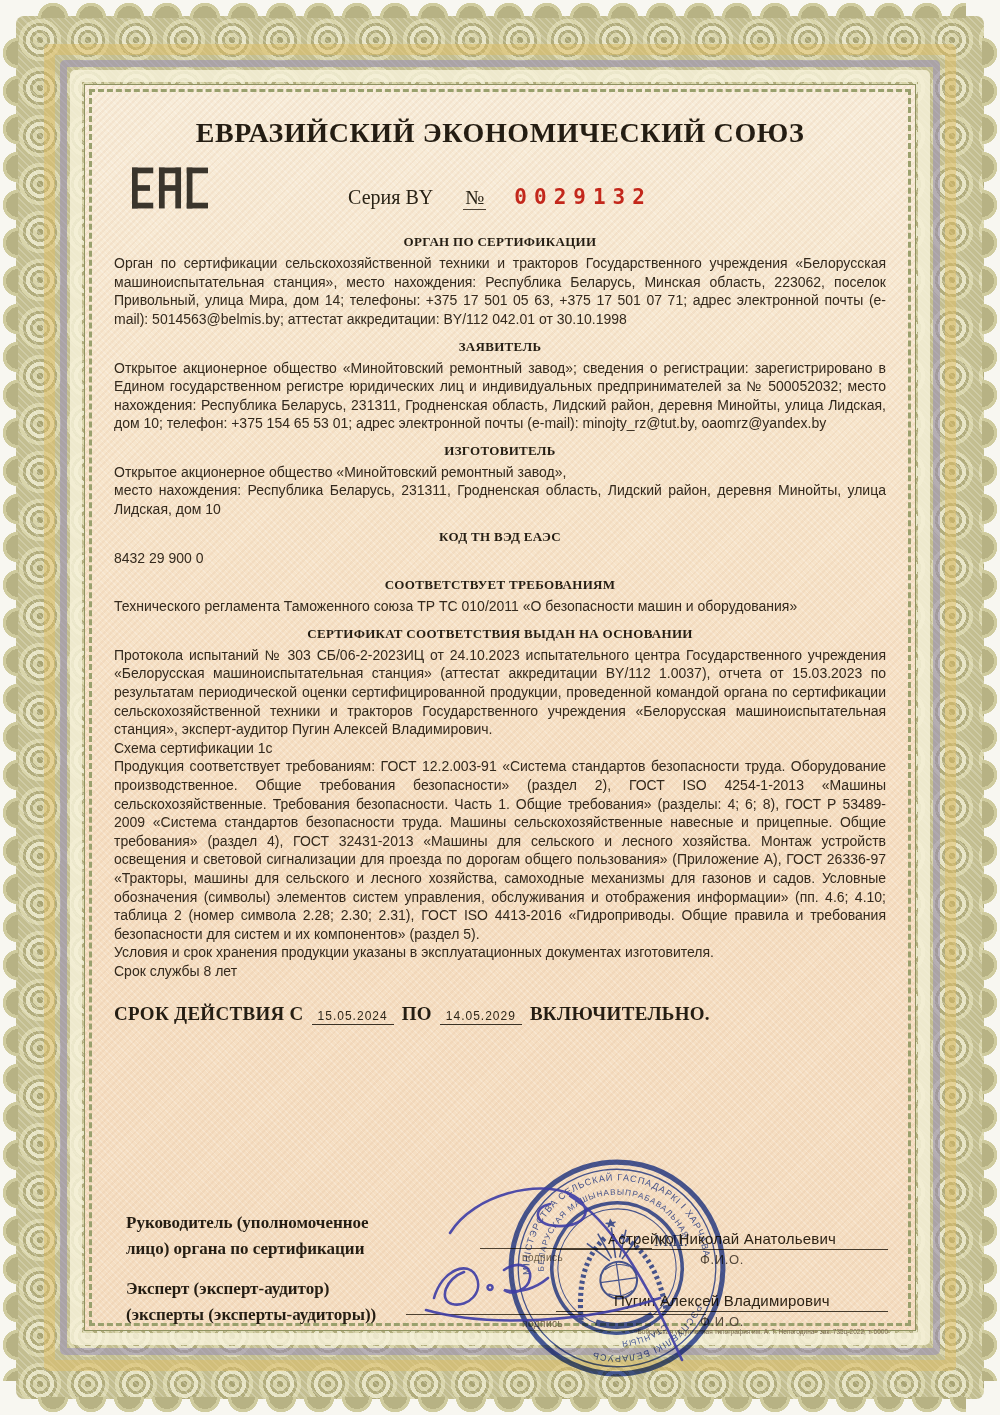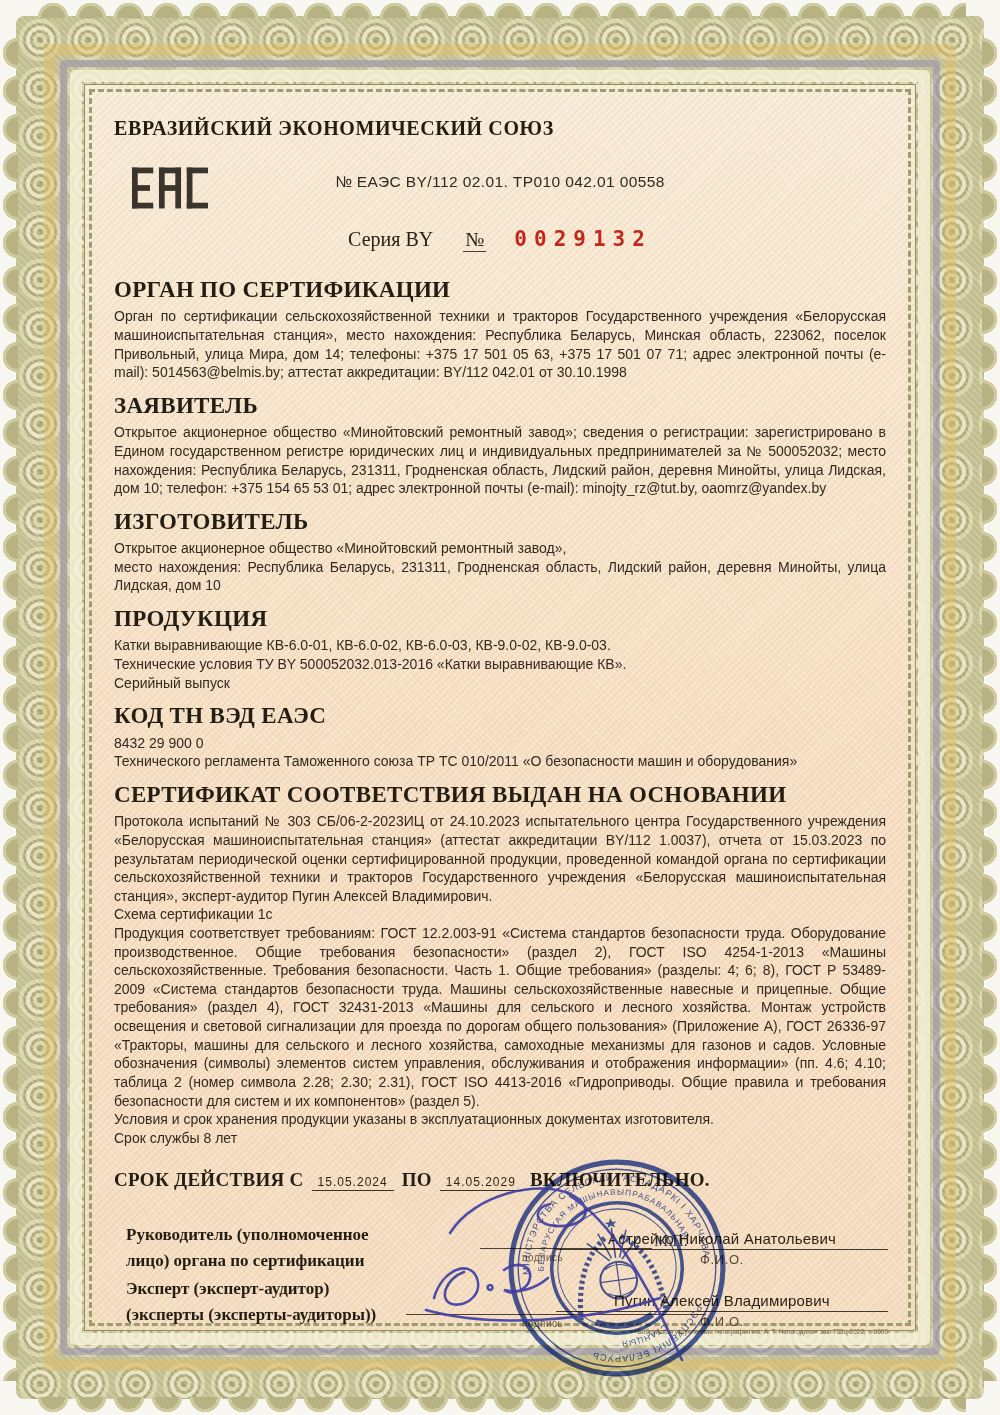--- a/index.html
+++ b/index.html
@@ -46,39 +46,39 @@
     border:1px solid #8e9260;
     outline:3px dashed #99a06d; outline-offset:-8px;
   }
   
   .content { position:absolute; left:96px; right:96px; top:90px; bottom:86px; z-index:3; padding:12px 18px; color:#33291d; }
   .eac {
     position:absolute; left:36px; top:58px; width:76px; height:80px;
   }
   .eac svg { width:100%; height:100%; }
   .title {
-    font-family:"Liberation Serif", serif; font-weight:700; 
-    color:#241d13; letter-spacing:0.6px; font-size:20px; line-height:1.15; margin:0;
+    font-family:"Liberation Serif", serif; font-weight:700; text-align:center;
+    color:#241d13; letter-spacing:0.6px; font-size:28px; line-height:1.15; margin:0;
   }
   .t1 { padding-top:15px; }
   .t2 { padding-top:18px; }
   .regline { text-align:center; margin-top:33px; font-size:15.5px; letter-spacing:0.4px; color:#2e2a20; }
   .seriesline { margin-top:36px; text-align:center; font-family:"Liberation Serif", serif; font-size:20px; color:#2a2316; }
   .seriesline .gap { display:inline-block; width:30px; }
   .no-sign { border-bottom:1px solid #4a4034; padding:0 2px 1px; }
   .serial { font-family:"DejaVu Sans Mono", monospace; font-size:21px; font-weight:600; letter-spacing:7px; color:#c3271b; margin-left:28px; }
   .secs { margin-top:26px; }
-  .sec h2 { font-family:"Liberation Serif", serif; font-weight:700; font-size:23px; line-height:1.15; letter-spacing:0.3px; color:#241d13; margin:11px 0 4px; }
+  .sec h2 { font-family:"Liberation Serif", serif; font-weight:700; font-size:13px; line-height:1.15; letter-spacing:0.3px; color:#241d13; margin:11px 0 4px;text-align:center; }
   .sec p { margin:0; font-size:14px; line-height:1.33; text-align:justify; text-align-last:left; white-space:pre-line; }
   .validity { margin-top:22px; font-family:"Liberation Serif", serif; font-weight:700; font-size:19px; letter-spacing:0.3px; color:#241d13; }
   .validity .date { font-family:"Liberation Sans", sans-serif; font-weight:400; font-size:12px; letter-spacing:1px; border-bottom:1.5px solid #3a3226; padding:0 6px 1px; margin:0 8px; color:#2e2619; }
   
   .signing { position:absolute; left:112px; right:112px; top:1202px; height:178px; z-index:3; }
   .sign-title { position:absolute; font-family:"Liberation Serif", serif; font-weight:700; font-size:17px; line-height:1.55; color:#241d13; white-space:pre-line; }
-  .t-head   { left:14px; top:20px; }
+  .t-head   { left:14px; top:8px; }
   .t-expert { left:14px; top:74px; }
   .sigline  { position:absolute; border-bottom:1.5px solid #4c4132; }
   .sig1 { left:368px; top:46px; width:172px; }
   .sig2 { left:294px; top:112px; width:300px; }
   .caption { position:absolute; font-size:10px; color:#6f6047; letter-spacing:0.5px; }
   .c1 { left:410px; top:50px; }
   .c2 { left:410px; top:116px; }
   .mp { position:absolute; left:542px; top:30px; font-family:"Liberation Serif", serif; font-size:16px; color:#3a4566; }
   .name { position:absolute; right:0; width:332px; text-align:center; font-size:15px; letter-spacing:0.2px; color:#2c2215; border-bottom:1px solid #43392b; padding-bottom:2px; }
   .n1 { top:28px; } .n2 { top:90px; }
@@ -118,51 +118,45 @@
           <rect x="66" y="0" width="54" height="14"></rect>
             <rect x="66" y="43" width="54" height="14"></rect>
           <rect x="134" y="0" width="14" height="100"></rect>
             <rect x="134" y="0" width="52" height="14"></rect>
           <rect x="134" y="86" width="52" height="14"></rect>
         </g>
       </svg>
     </div>
 
     <h1 class="title t1">ЕВРАЗИЙСКИЙ ЭКОНОМИЧЕСКИЙ СОЮЗ</h1>
-    <div class="regline">№ ЕАЭС BY/112 02.01. ТР010 042.01 00558</div>
 
     <div class="seriesline">
       <span>Серия BY</span><span class="gap"></span><span class="no-sign">№</span><span class="serial">0029132</span>
     </div>
 
     <div class="secs">
       <div class="sec">
         <h2>ОРГАН ПО СЕРТИФИКАЦИИ</h2>
         <p>Орган по сертификации сельскохозяйственной техники и тракторов Государственного учреждения «Белорусская машиноиспытательная станция», место нахождения: Республика Беларусь, Минская область, 223062, поселок Привольный, улица Мира, дом 14; телефоны: +375 17 501 05 63, +375 17 501 07 71; адрес электронной почты (e-mail): 5014563@belmis.by; аттестат аккредитации: BY/112 042.01 от 30.10.1998</p>
       </div>
       <div class="sec">
         <h2>ЗАЯВИТЕЛЬ</h2>
         <p>Открытое акционерное общество «Минойтовский ремонтный завод»; сведения о регистрации: зарегистрировано в Едином государственном регистре юридических лиц и индивидуальных предпринимателей за № 500052032; место нахождения: Республика Беларусь, 231311, Гродненская область, Лидский район, деревня Минойты, улица Лидская, дом 10; телефон: +375 154 65 53 01; адрес электронной почты (e-mail): minojty_rz@tut.by, oaomrz@yandex.by</p>
       </div>
       <div class="sec">
         <h2>ИЗГОТОВИТЕЛЬ</h2>
         <p>Открытое акционерное общество «Минойтовский ремонтный завод»,
 место нахождения: Республика Беларусь, 231311, Гродненская область, Лидский район, деревня Минойты, улица Лидская, дом 10</p>
       </div>
       <div class="sec">
-        <h2>ПРОДУКЦИЯ</h2>
-        <p>Катки выравнивающие КВ-6.0-01, КВ-6.0-02, КВ-6.0-03, КВ-9.0-02, КВ-9.0-03.
-Технические условия ТУ BY 500052032.013-2016 «Катки выравнивающие КВ».
-Серийный выпуск</p>
-      </div>
-      <div class="sec">
         <h2>КОД ТН ВЭД ЕАЭС</h2>
         <p>8432 29 900 0</p>
       </div>
       <div class="sec">
+        <h2>СООТВЕТСТВУЕТ ТРЕБОВАНИЯМ</h2>
         <p>Технического регламента Таможенного союза ТР ТС 010/2011 «О безопасности машин и оборудования»</p>
       </div>
       <div class="sec">
         <h2>СЕРТИФИКАТ СООТВЕТСТВИЯ ВЫДАН НА ОСНОВАНИИ</h2>
         <p>Протокола испытаний № 303 СБ/06-2-2023ИЦ от 24.10.2023 испытательного центра Государственного учреждения «Белорусская машиноиспытательная станция» (аттестат аккредитации BY/112 1.0037), отчета от 15.03.2023 по результатам периодической оценки сертифицированной продукции, проведенной командой органа по сертификации сельскохозяйственной техники и тракторов Государственного учреждения «Белорусская машиноиспытательная станция», эксперт-аудитор Пугин Алексей Владимирович.
 Схема сертификации 1с</p>
       </div>
       <div class="sec">
         <p>Продукция соответствует требованиям: ГОСТ 12.2.003-91 «Система стандартов безопасности труда. Оборудование производственное. Общие требования безопасности» (раздел 2), ГОСТ ISO 4254-1-2013 «Машины сельскохозяйственные. Требования безопасности. Часть 1. Общие требования» (разделы: 4; 6; 8), ГОСТ Р 53489-2009 «Система стандартов безопасности труда. Машины сельскохозяйственные навесные и прицепные. Общие требования» (раздел 4), ГОСТ 32431-2013 «Машины для сельского и лесного хозяйства. Монтаж устройств освещения и световой сигнализации для проезда по дорогам общего пользования» (Приложение А), ГОСТ 26336-97 «Тракторы, машины для сельского и лесного хозяйства, самоходные механизмы для газонов и садов. Условные обозначения (символы) элементов систем управления, обслуживания и отображения информации» (пп. 4.6; 4.10; таблица 2 (номер символа 2.28; 2.30; 2.31), ГОСТ ISO 4413-2016 «Гидроприводы. Общие правила и требования безопасности для систем и их компонентов» (раздел 5).
 Условия и срок хранения продукции указаны в эксплуатационных документах изготовителя.

